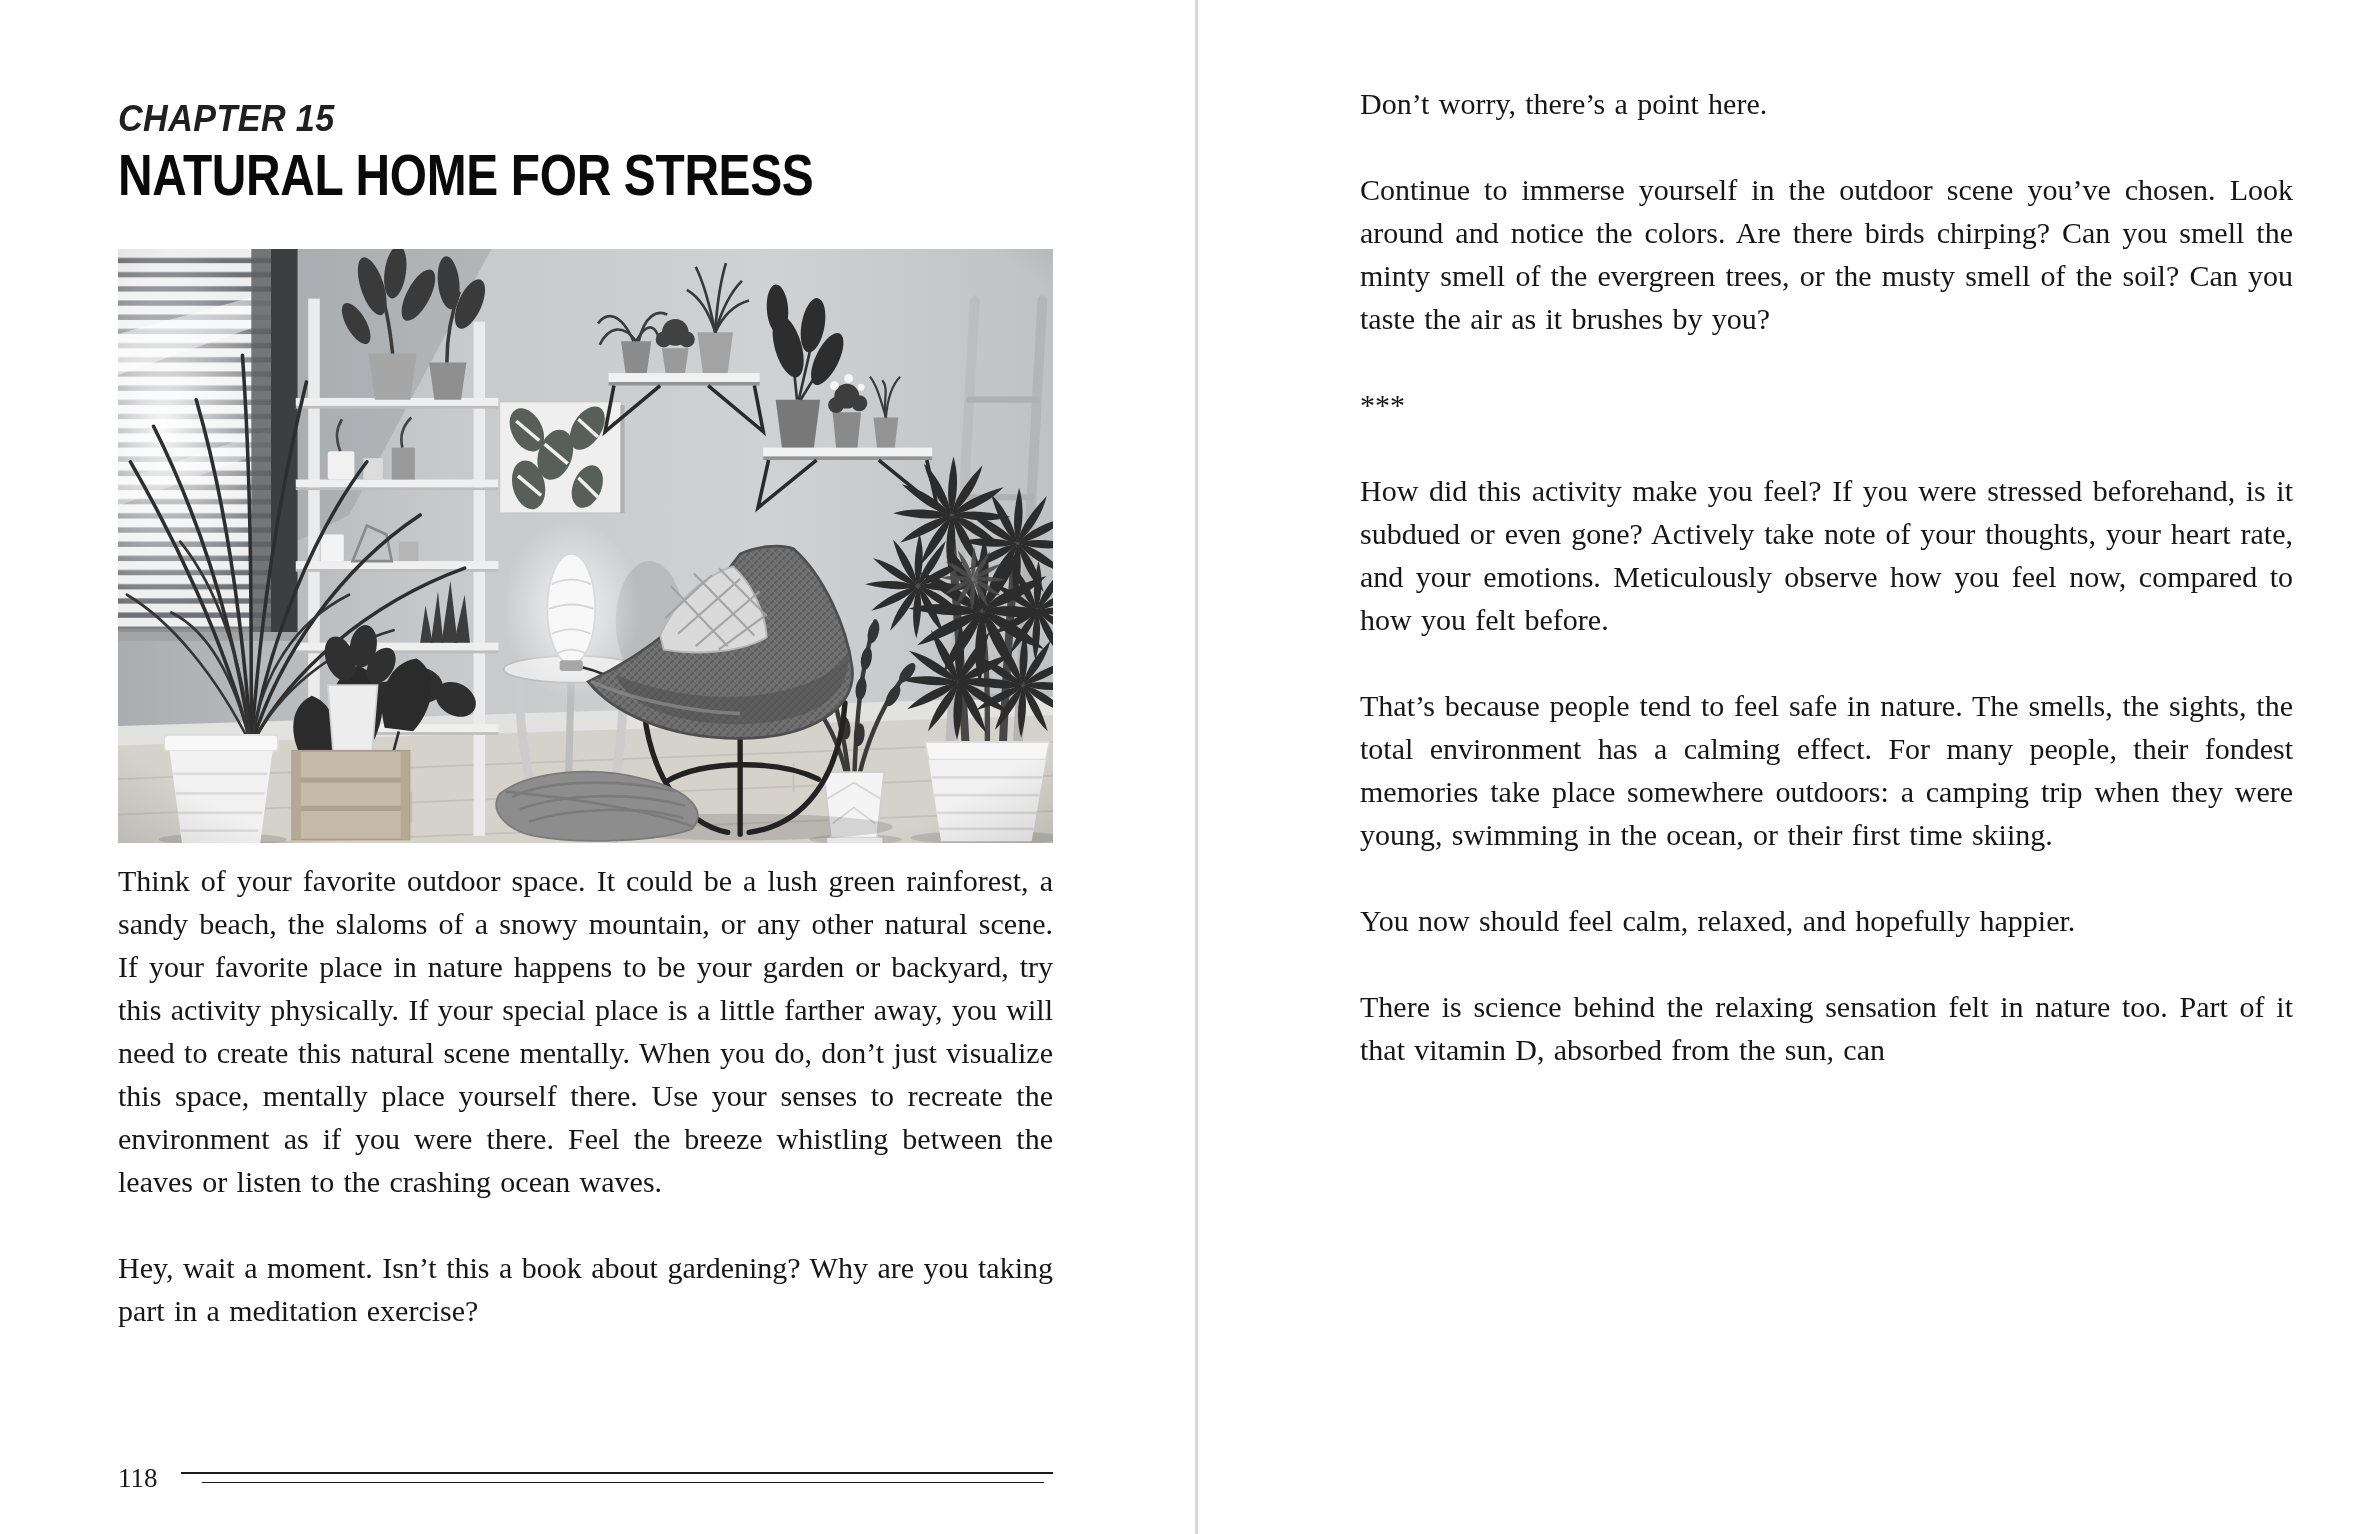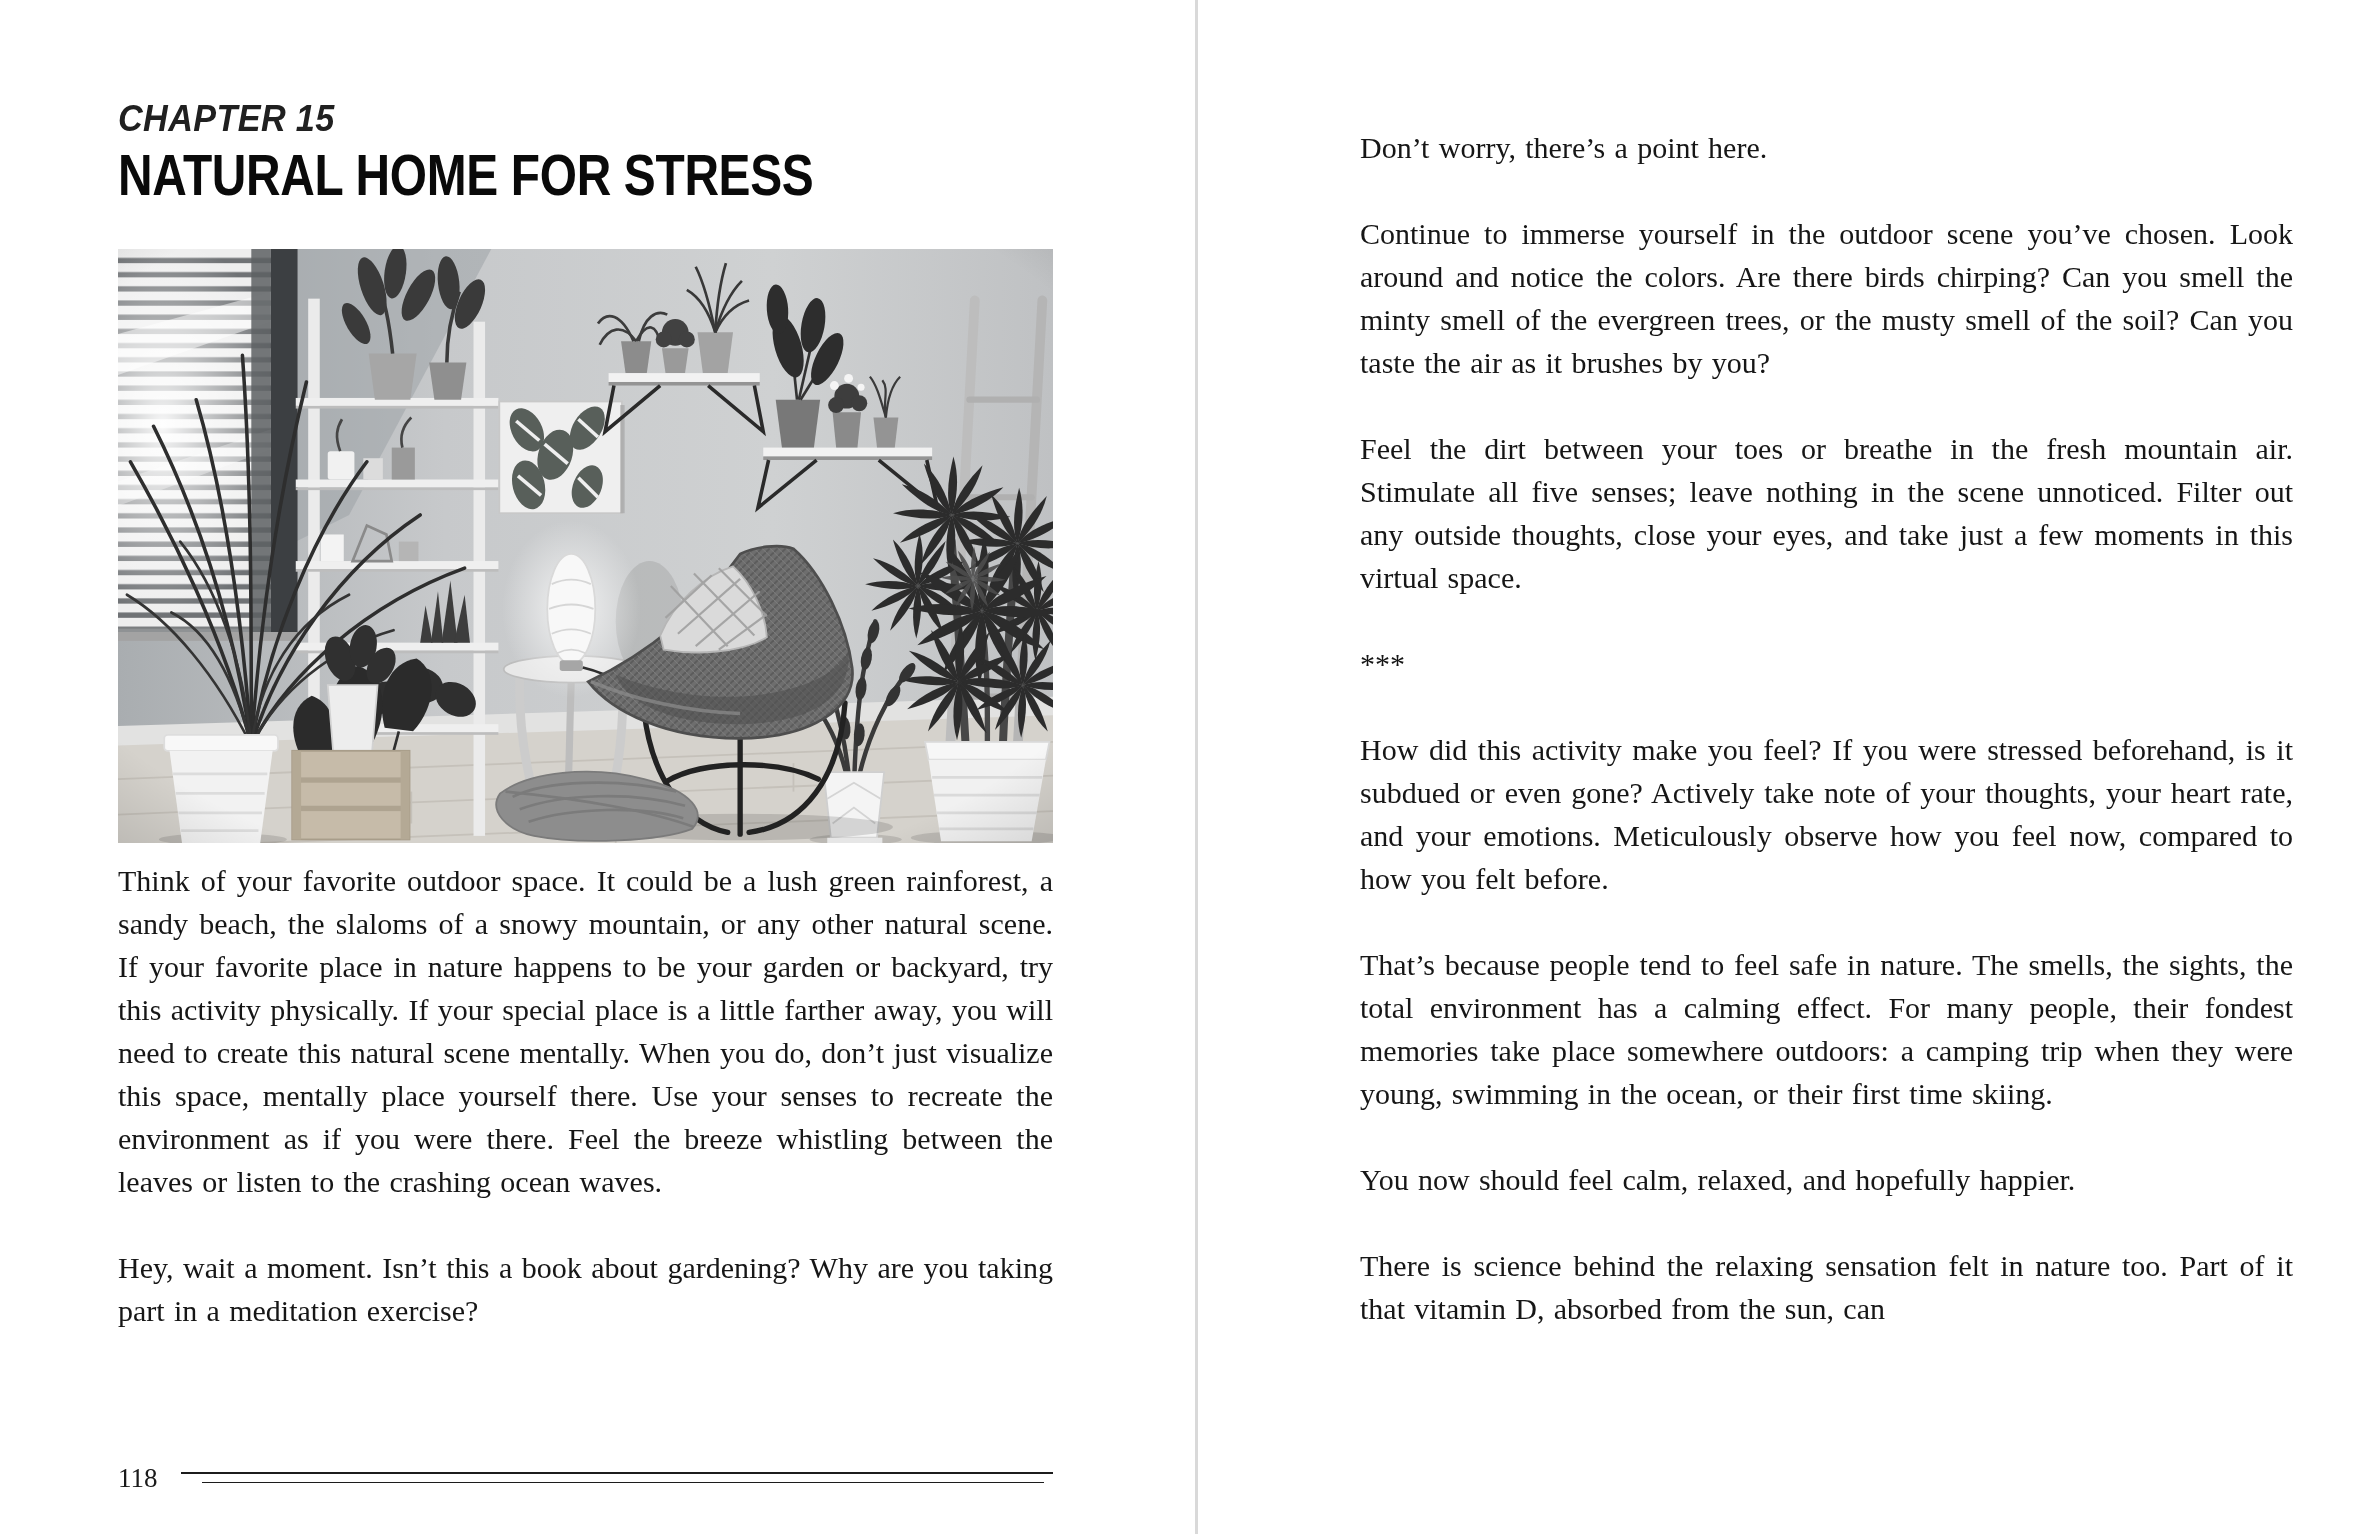--- a/index.html
+++ b/index.html
@@ -16,21 +16,21 @@
   .chapter-title{position:absolute;top:142px;left:0;white-space:nowrap;
     font-family:"Liberation Sans",sans-serif;font-weight:900;font-size:57px;
     letter-spacing:-0.4px;color:#0a0a0a;transform:scaleX(.84);transform-origin:0 50%;}
 
   .photo-wrap{position:absolute;top:249px;left:0;width:935px;height:594px;overflow:hidden;background:#c9c9c9;}
   .photo-wrap svg{display:block;width:100%;height:100%;}
 
   .bodytext{position:absolute;left:0;right:0;font-size:30px;line-height:43px;
     text-align:justify;text-justify:inter-word;word-spacing:1.8px;color:#161616;}
   .bodytext-left{top:859px;}
-  .bodytext-right{top:82px;margin-top:44px;}
+  .bodytext-right{top:82px;}
   .bodytext p{margin:0 0 43px 0;}
   .bodytext p:last-child{margin-bottom:0;}
 
   .footer{position:absolute;top:1459px;left:0;right:0;height:39px;
     display:flex;align-items:center;gap:23px;}
   .pagenum{font-size:27px;color:#1a1a1a;flex:0 0 auto;}
   .rule{position:relative;flex:1 1 auto;height:16px;}
   .rule .l1,.rule .l2{position:absolute;border-top:2.7px solid #1c1c1c;}
   .rule .l1{top:1.8px;left:0;right:0;}
   .rule .l2{top:11.6px;border-top-width:1.8px;}
@@ -448,21 +448,20 @@
         </span>
     </div>
   </div>
 
   <div class="divider"></div>
 
   <div class="page page-right">
     <div class="bodytext bodytext-right">
       <p>Don’t worry, there’s a point here.</p>
       <p>Continue to immerse yourself in the outdoor scene you’ve chosen. Look around and notice the colors. Are there birds chirping? Can you smell the minty smell of the evergreen trees, or the musty smell of the soil? Can you taste the air as it brushes by you?</p>
-      <p>Feel the dirt between your toes or breathe in the fresh mountain air. Stimulate all five senses; leave nothing in the scene unnoticed. Filter out any outside thoughts, close your eyes, and take just a few moments in this virtual space.</p>
       <p>***</p>
       <p>How did this activity make you feel? If you were stressed beforehand, is it subdued or even gone? Actively take note of your thoughts, your heart rate, and your emotions. Meticulously observe how you feel now, compared to how you felt before.</p>
       <p>That’s because people tend to feel safe in nature. The smells, the sights, the total environment has a calming effect. For many people, their fondest memories take place somewhere outdoors: a camping trip when they were young, swimming in the ocean, or their first time skiing.</p>
       <p>You now should feel calm, relaxed, and hopefully happier.</p>
       <p>There is science behind the relaxing sensation felt in nature too. Part of it that vitamin D, absorbed from the sun, can</p>
     </div>
 
   </div>
 
 </div>

